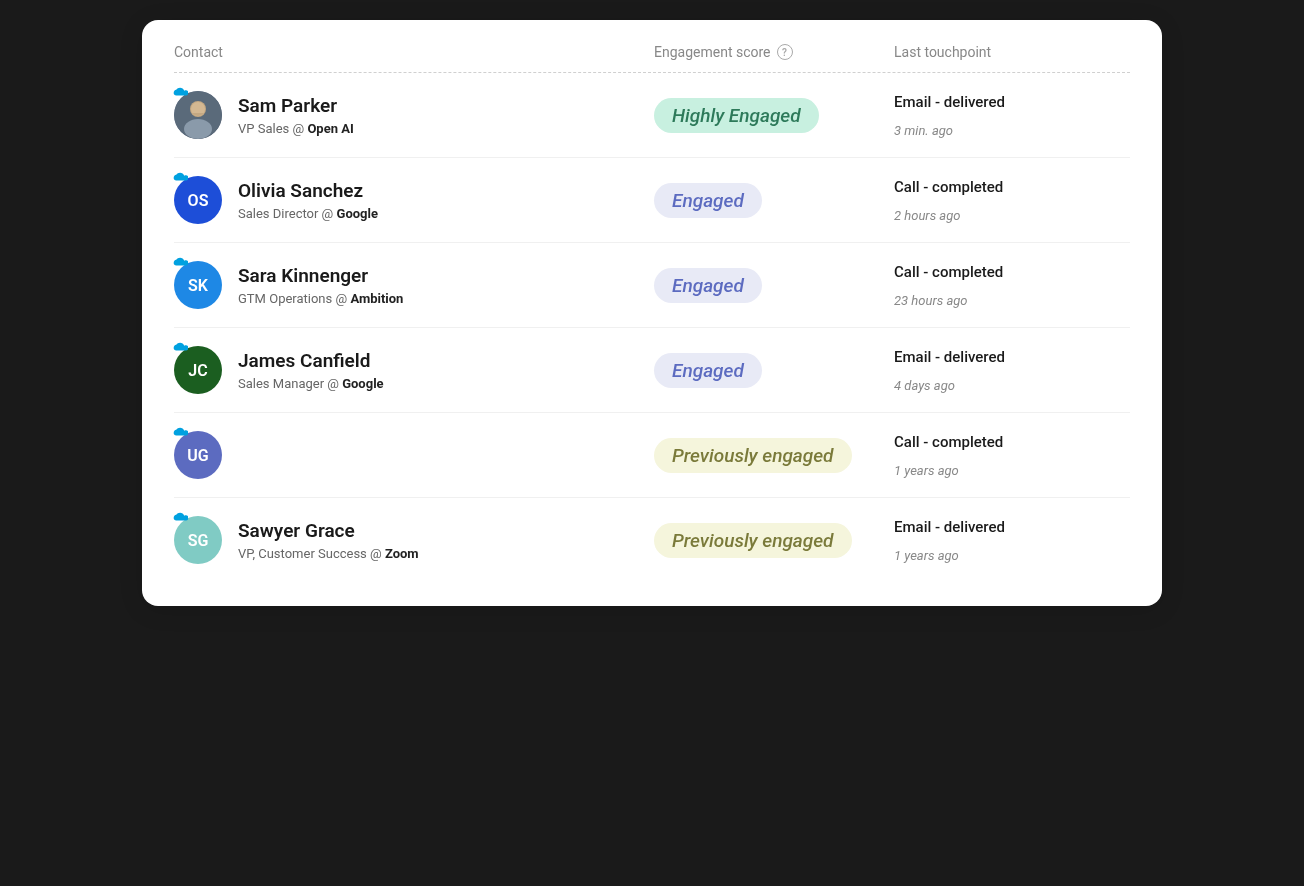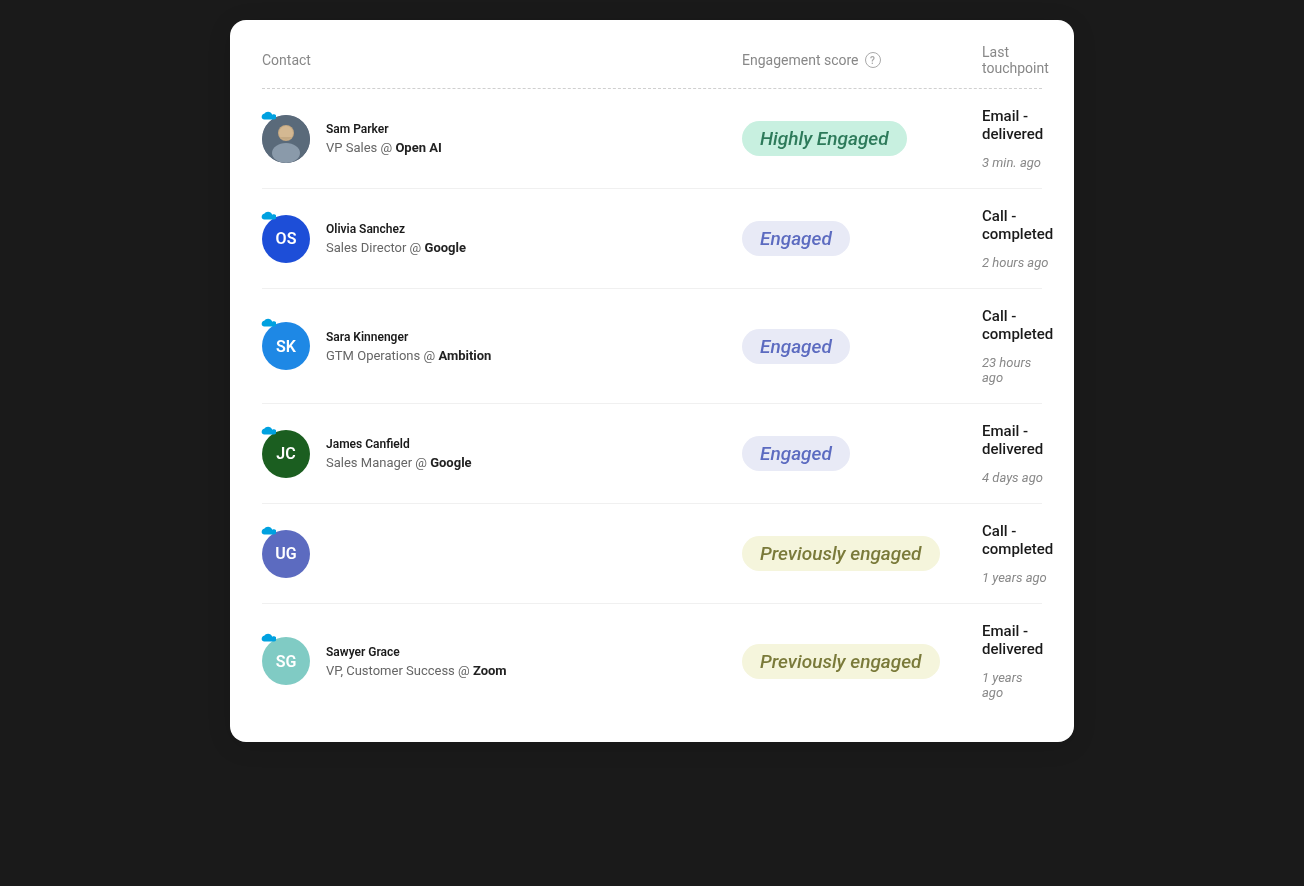--- a/index.html
+++ b/index.html
@@ -15,21 +15,21 @@
       align-items: flex-start;
       padding: 20px;
       font-family: -apple-system, BlinkMacSystemFont, 'Segoe UI', Roboto, sans-serif;
       min-height: 100vh;
     }
 
     .card {
       background: #ffffff;
       border-radius: 16px;
       padding: 24px 32px;
-      width: 844px;
+      width: 1020px;
       max-width: 100%;
       box-shadow: 0 4px 24px rgba(0,0,0,0.12);
     }
 
     .table-header {
       display: grid;
       grid-template-columns: 480px 240px 1fr;
       padding: 0 0 12px 0;
       border-bottom: 1.5px dashed #d0d0d0;
       margin-bottom: 0;
@@ -102,21 +102,21 @@
       flex-shrink: 0;
     }
 
     .contact-details {
       display: flex;
       flex-direction: column;
       gap: 4px;
     }
 
     .contact-name {
-      font-size: 12px;
+      font-size: 19px;
       font-weight: 600;
       color: #1a1a1a;
     }
 
     .contact-role {
       font-size: 13px;
       color: #666;
     }
 
     .contact-role strong {

